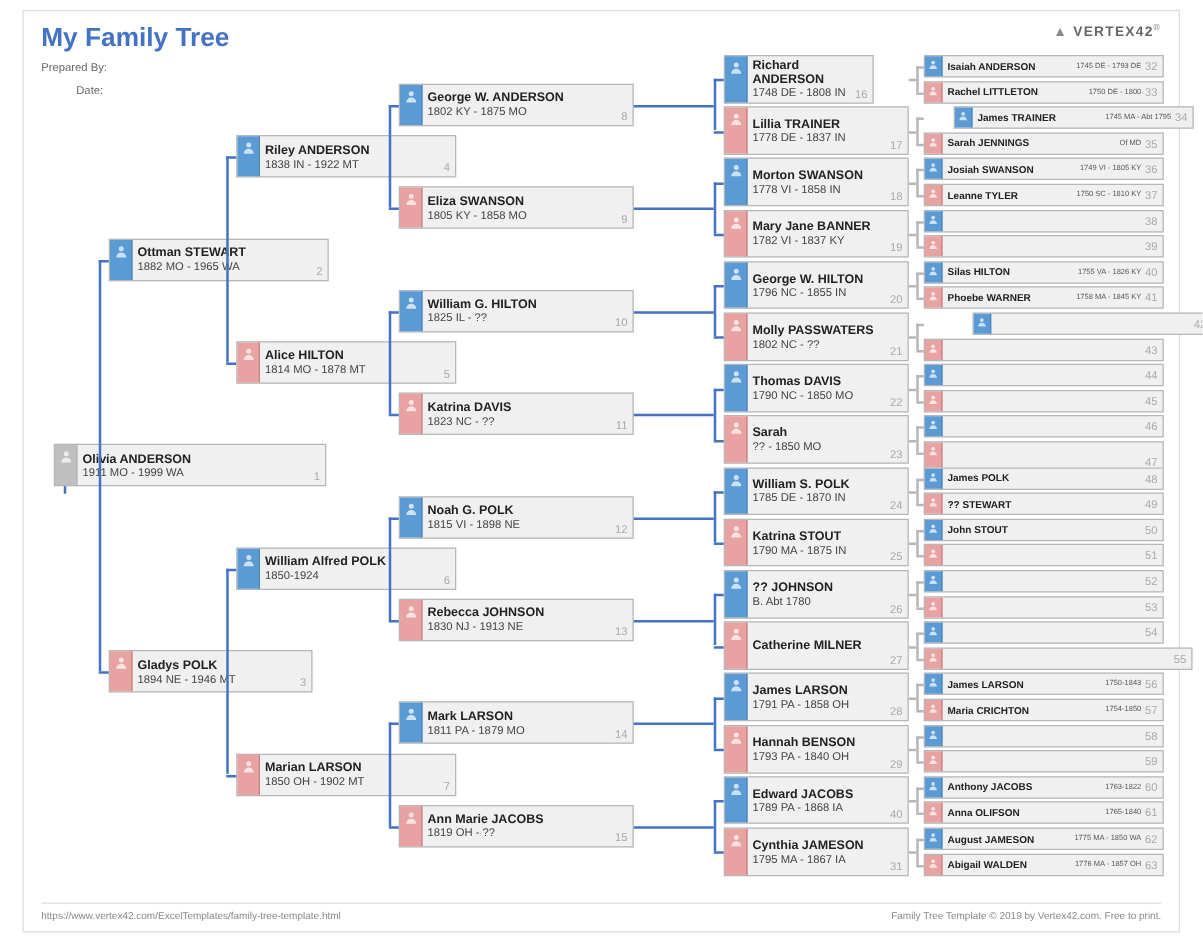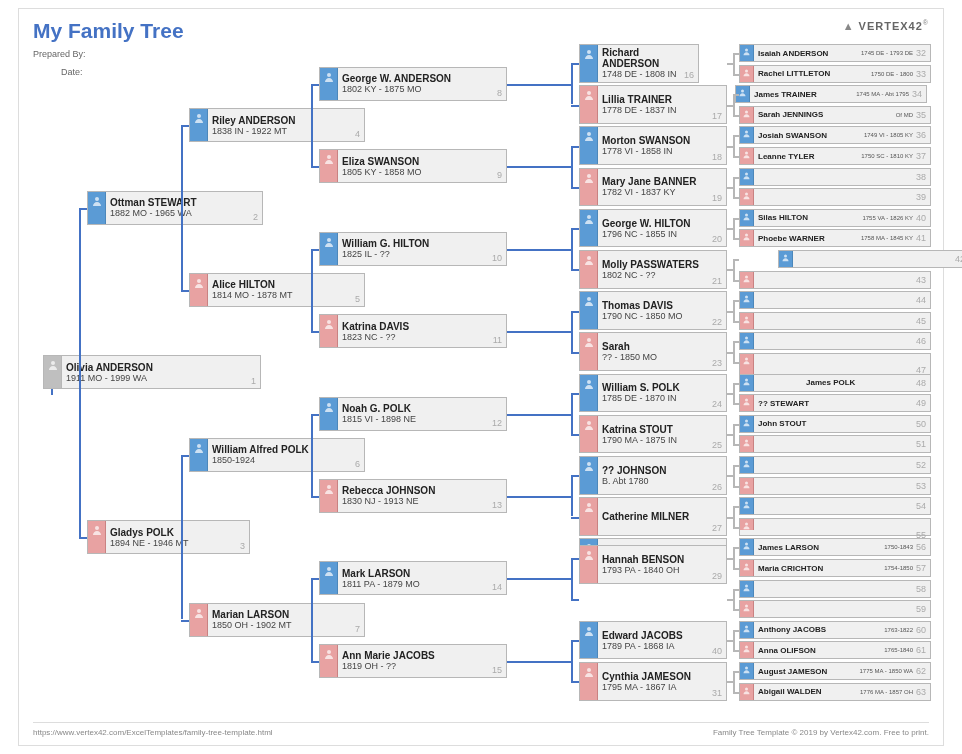--- a/index.html
+++ b/index.html
@@ -71,21 +71,21 @@
             <circle cx="12" cy="8" r="4"></circle>
             <path d="M4 22c0-4.4 3.6-8 8-8s8 3.6 8 8z"></path>
           </svg>
         </div>
         <div class="body">
           <span class="name">Rachel LITTLETON</span>
           <span class="dates">1750 DE - 1800</span>
           <span class="num">33</span>
         </div>
       </div>
-      <div class="node male thin" style="left: 716px; top: 76.2px; width: 192px; height: 18px;">
+      <div class="node male thin" style="left: 744px; top: 76.2px; width: 192px; height: 18px;">
         <div class="iconbox">
           <svg class="person-icon" viewBox="0 0 24 24">
             <circle cx="12" cy="8" r="4"></circle>
             <path d="M4 22c0-4.4 3.6-8 8-8s8 3.6 8 8z"></path>
           </svg>
         </div>
         <div class="body">
           <span class="name">James TRAINER</span>
           <span class="dates">1745 MA - Abt 1795</span>
           <span class="num">34</span>
@@ -253,21 +253,21 @@
             <circle cx="12" cy="8" r="4"></circle>
             <path d="M4 22c0-4.4 3.6-8 8-8s8 3.6 8 8z"></path>
           </svg>
         </div>
         <div class="body">
           <span class="name"></span>
           <span class="dates"></span>
           <span class="num">47</span>
         </div>
       </div>
-      <div class="node male thin" style="left: 720px; top: 364.6px; width: 192px; height: 18px; gap: 48px;">
+      <div class="node male thin" style="left: 720px; top: 364.6px; width: 192px; height: 18px;">
         <div class="iconbox">
           <svg class="person-icon" viewBox="0 0 24 24">
             <circle cx="12" cy="8" r="4"></circle>
             <path d="M4 22c0-4.4 3.6-8 8-8s8 3.6 8 8z"></path>
           </svg>
         </div>
         <div class="body">
           <span class="name">James POLK</span>
           <span class="dates"></span>
           <span class="num">48</span>
@@ -344,21 +344,21 @@
             <circle cx="12" cy="8" r="4"></circle>
             <path d="M4 22c0-4.4 3.6-8 8-8s8 3.6 8 8z"></path>
           </svg>
         </div>
         <div class="body">
           <span class="name"></span>
           <span class="dates"></span>
           <span class="num">54</span>
         </div>
       </div>
-      <div class="node female thin" style="left: 720px; top: 508.8px; width: 192px; height: 18px; flex-direction: column;">
+      <div class="node female thin" style="left: 720px; top: 508.8px; width: 215px; height: 18px;">
         <div class="iconbox">
           <svg class="person-icon" viewBox="0 0 24 24">
             <circle cx="12" cy="8" r="4"></circle>
             <path d="M4 22c0-4.4 3.6-8 8-8s8 3.6 8 8z"></path>
           </svg>
         </div>
         <div class="body">
           <span class="name"></span>
           <span class="dates"></span>
           <span class="num">55</span>
@@ -682,21 +682,21 @@
         <div class="body">
           <span class="name">James LARSON</span>
           <span class="dates">1791 PA - 1858 OH</span>
           <span class="num">28</span>
         </div>
       </div>
       <div class="hline gray" style="left: 708px; top: 548.7px; width: 6px;"></div>
       <div class="vline gray" style="left: 714px; top: 538.4px; height: 20.6px;"></div>
       <div class="hline gray" style="left: 714px; top: 538.4px; width: 6px;"></div>
       <div class="hline gray" style="left: 714px; top: 559px; width: 6px;"></div>
-      <div class="node female" style="left: 560px; top: 536px; width: 148px; height: 38.6px;">
+      <div class="node female" style="left: 560px; top: 571px; width: 148px; height: 38.6px;">
         <div class="iconbox">
           <svg class="person-icon" viewBox="0 0 24 24">
             <circle cx="12" cy="8" r="4"></circle>
             <path d="M4 22c0-4.4 3.6-8 8-8s8 3.6 8 8z"></path>
           </svg>
         </div>
         <div class="body">
           <span class="name">Hannah BENSON</span>
           <span class="dates">1793 PA - 1840 OH</span>
           <span class="num">29</span>

